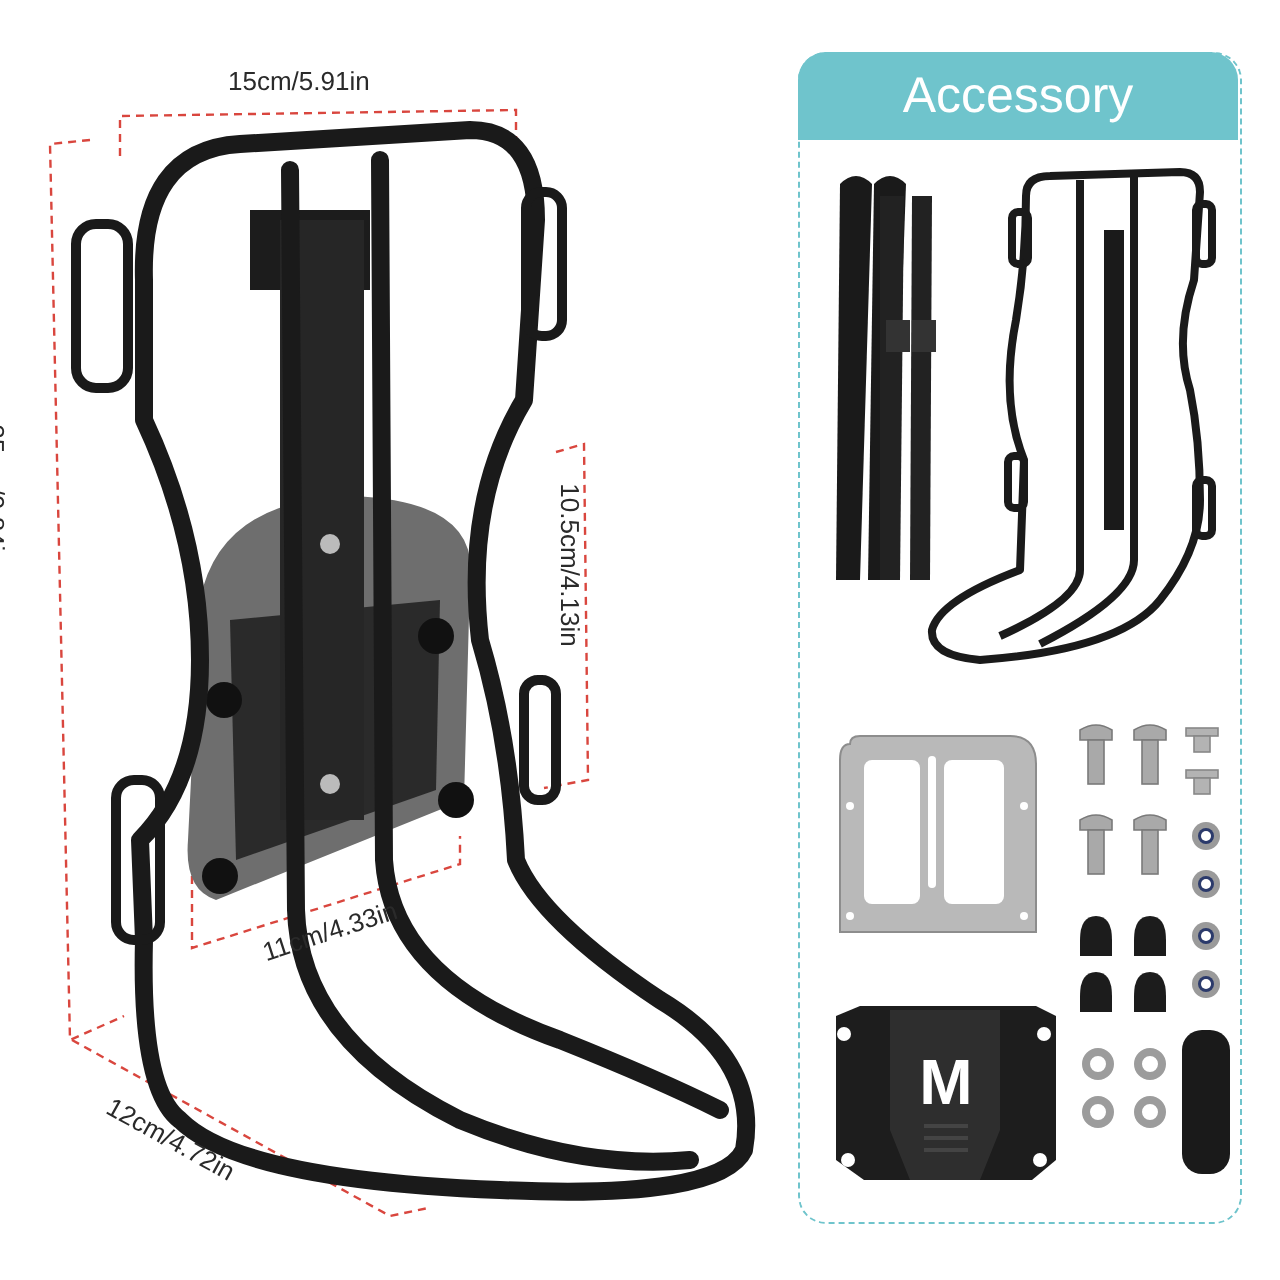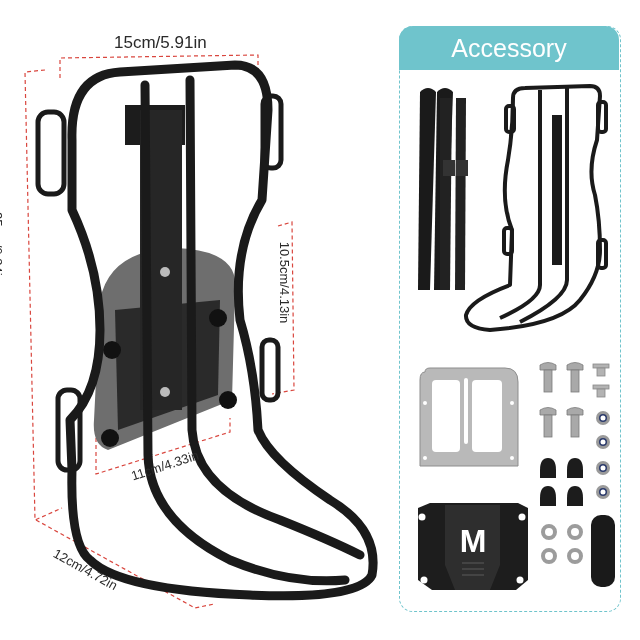--- a/index.html
+++ b/index.html
@@ -50,21 +50,21 @@
   </g>
 
   <g fill="none" stroke="#1a1a1a" stroke-width="5">
     <rect x="38" y="112" width="26" height="82" rx="10"></rect>
     <rect x="263" y="96" width="18" height="72" rx="8"></rect>
     <rect x="58" y="390" width="22" height="80" rx="9"></rect>
     <rect x="262" y="340" width="16" height="60" rx="7"></rect>
   </g>
 </svg>
 
-<div class="dim-label" style="left:114px;top:33px;font-size:17px;">15cm/5.91in</div>
+<div class="dim-label" style="left:114px;top:33px;font-size:13px;">15cm/5.91in</div>
 <div class="dim-label" style="left:-38px;top:240px;transform:rotate(90deg);">25cm/9.84in</div>
 <div class="dim-label" style="left:244px;top:275px;transform:rotate(90deg);">10.5cm/4.13in</div>
 <div class="dim-label" style="left:130px;top:458px;transform:rotate(-18deg);">11cm/4.33in</div>
 <div class="dim-label" style="left:50px;top:562px;transform:rotate(29deg);">12cm/4.72in</div>
 
 <div class="panel"></div>
 <div class="panel-header">
   <span>Accessory</span>
 </div>
 

